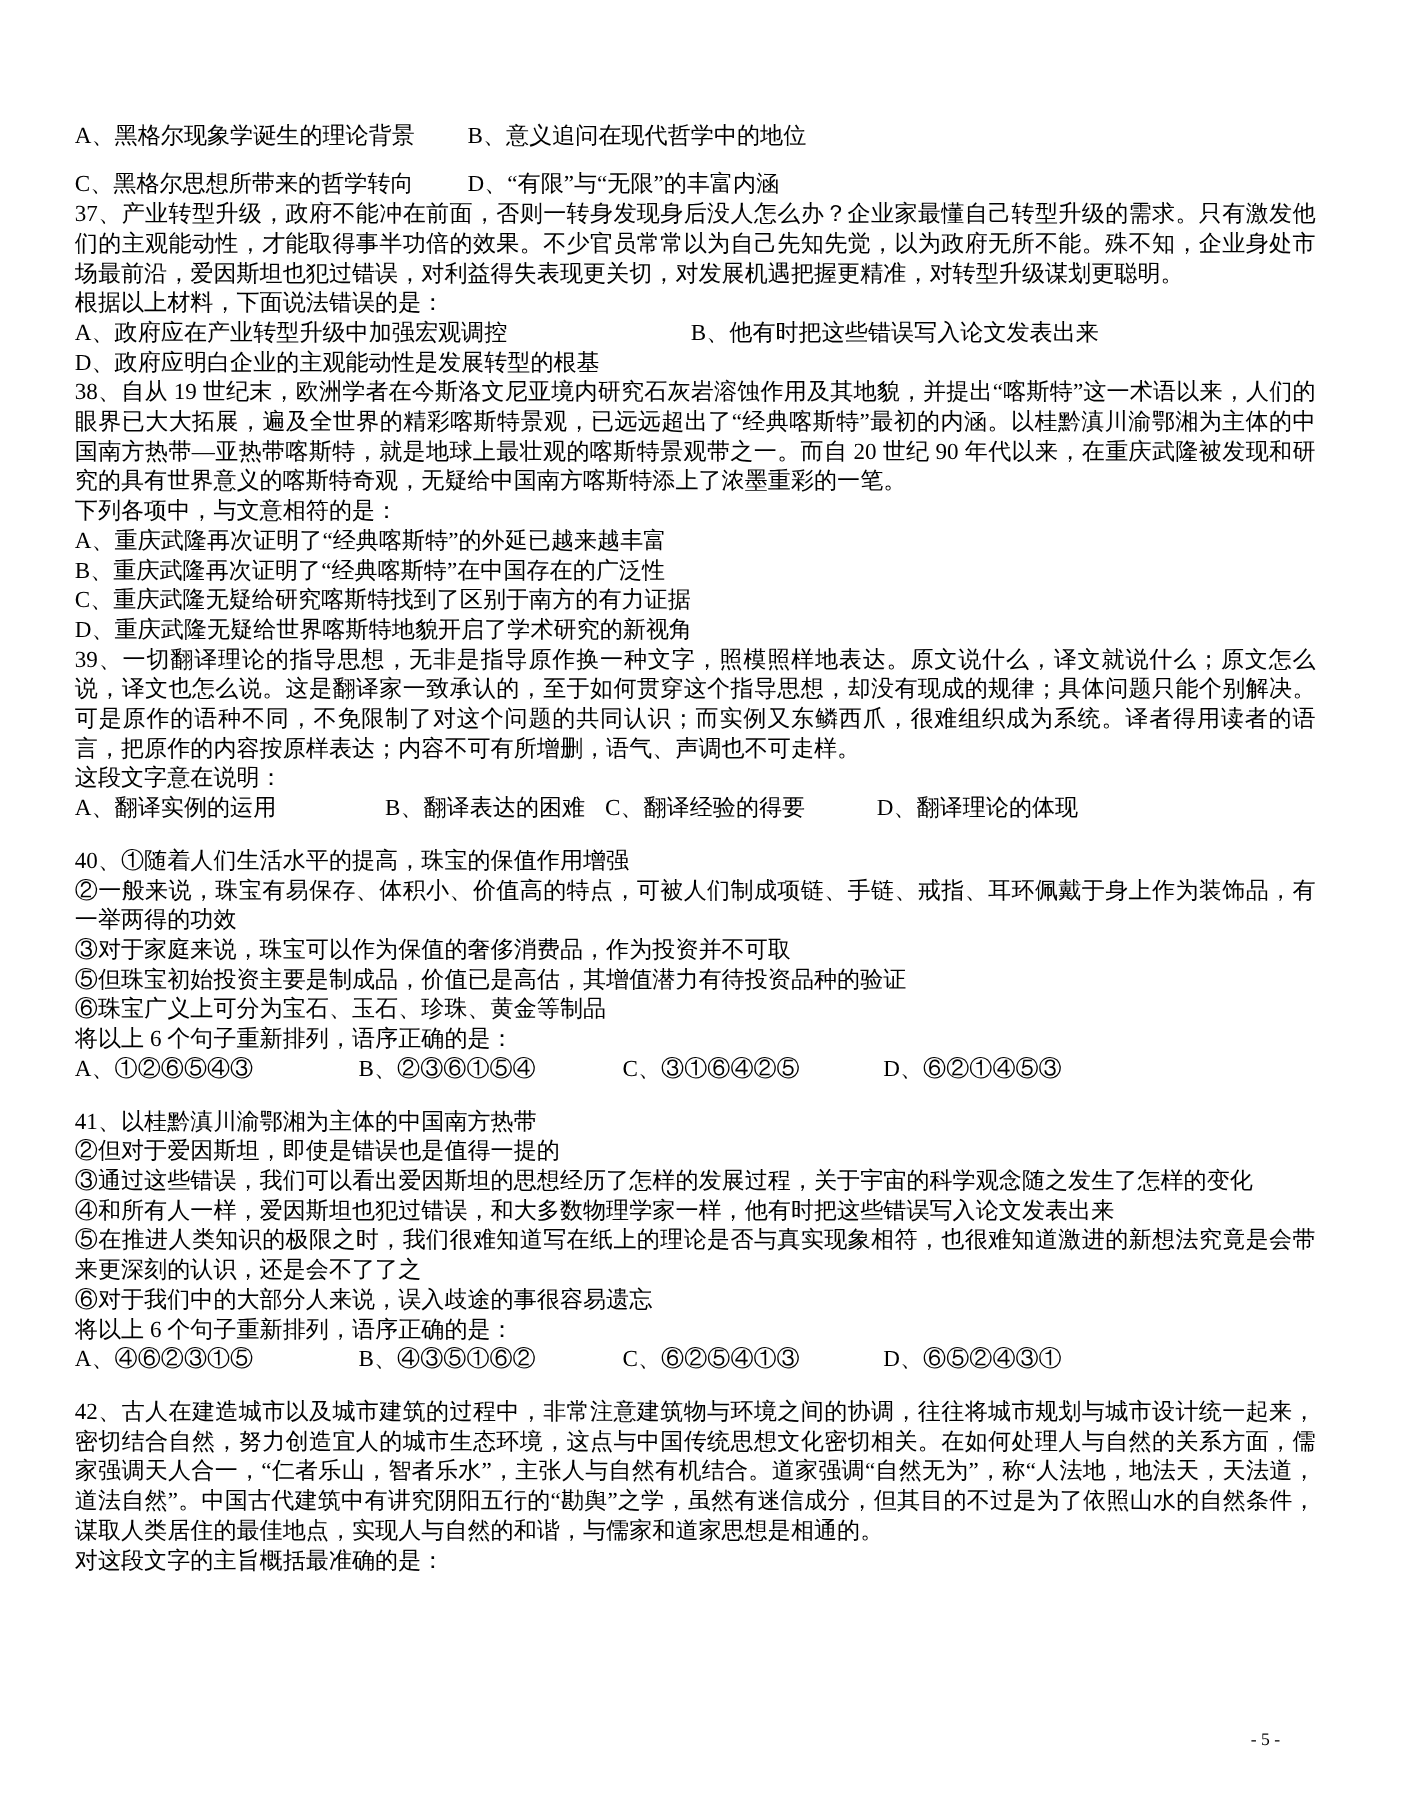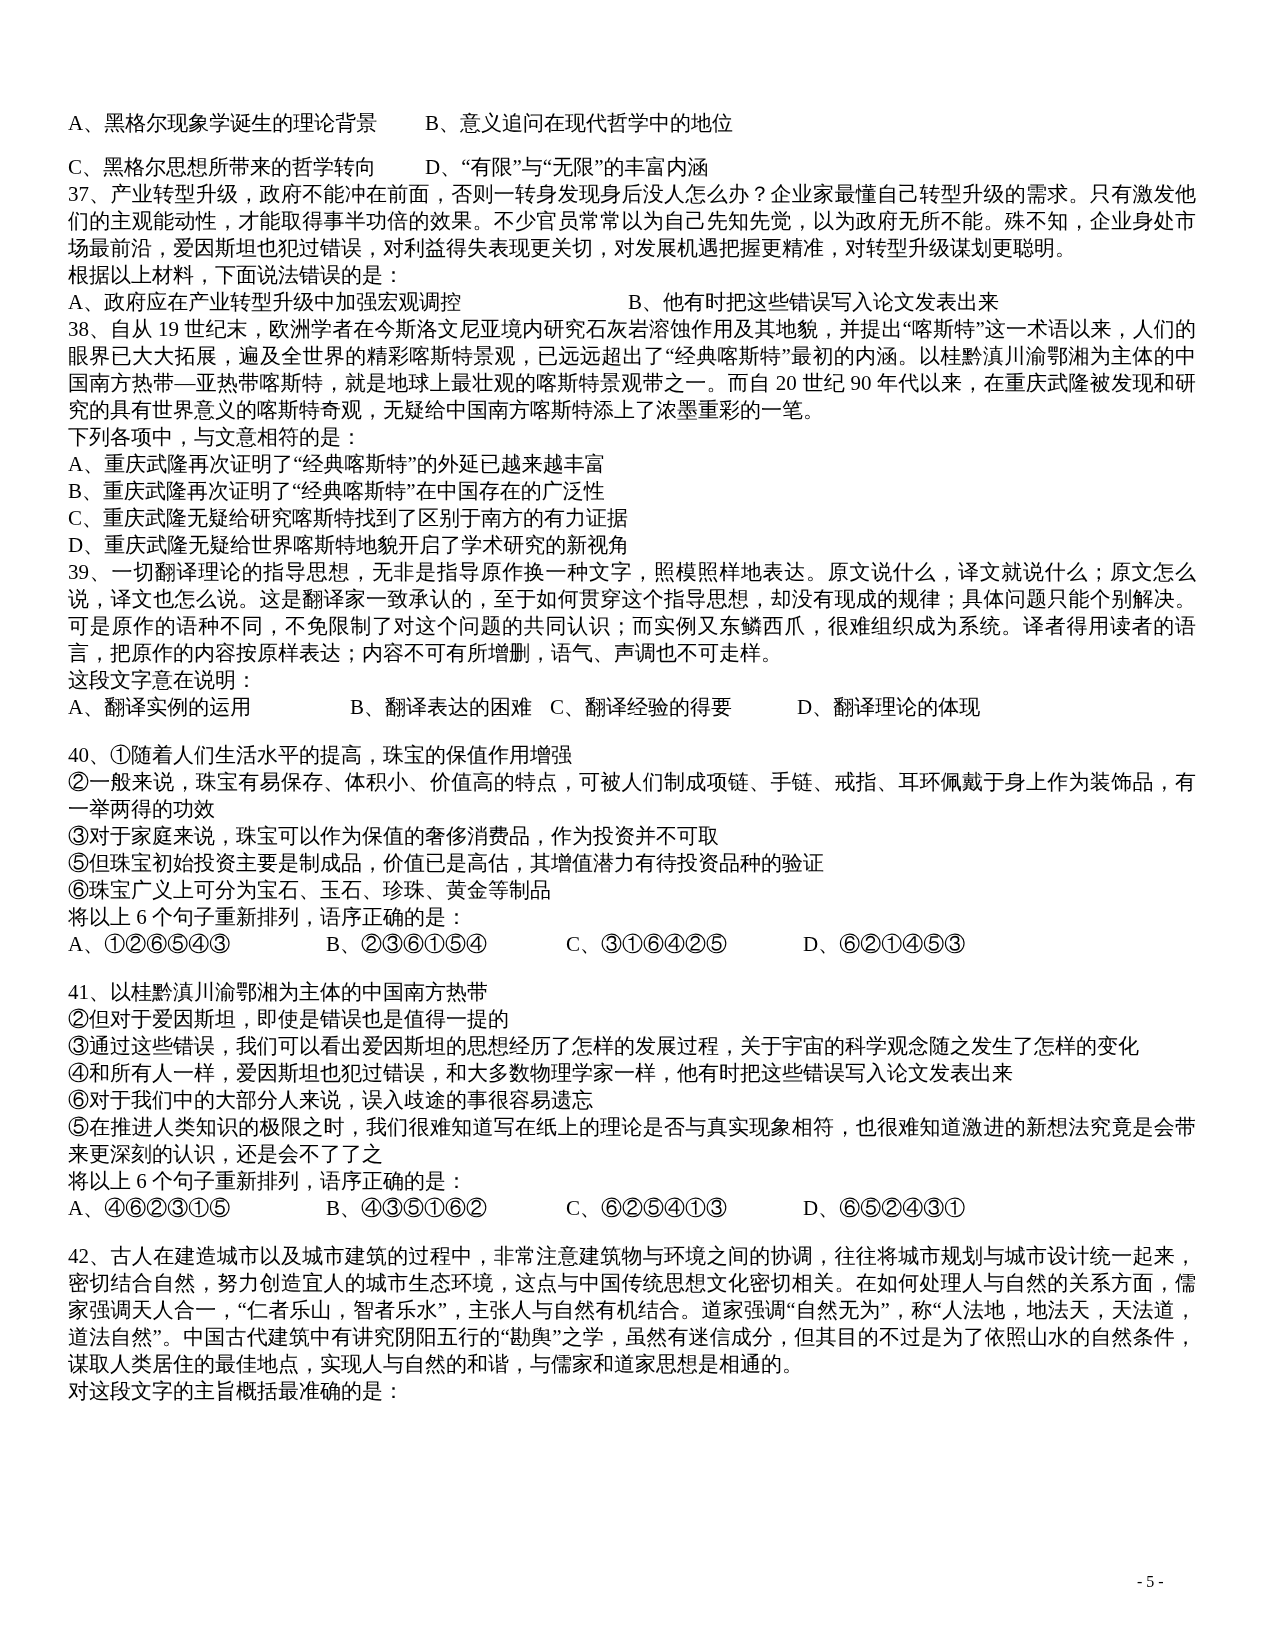--- a/index.html
+++ b/index.html
@@ -78,20 +78,21 @@
     <span class="cell">D、“有限”与“无限”的丰富内涵</span>
   </div>
 
   <p><span class="qnum">37、</span><span>产业转型升级，政府不能冲在前面，否则一转身发现身后没人怎么办？企业家最懂自己转型升级的需求。只有激发他们的主观能动性，才能取得事半功倍的效果。不少官员常常以为自己先知先觉，以为政府无所不能。殊不知，企业身处市场最前沿，爱因斯坦也犯过错误，对利益得失表现更关切，对发展机遇把握更精准，对转型升级谋划更聪明。</span></p>
   <p>根据以上材料，下面说法错误的是：</p>
   <div class="optrow">
     <span class="cell w560">A、政府应在产业转型升级中加强宏观调控</span>
     <span class="cell">B、他有时把这些错误写入论文发表出来</span>
   </div>
   <div class="optrow">
+    <span class="cell">D、政府应明白企业的主观能动性是发展转型的根基</span>
   </div>
 
   <p><span class="qnum">38、</span><span>自从 19 世纪末，欧洲学者在今斯洛文尼亚境内研究石灰岩溶蚀作用及其地貌，并提出“喀斯特”这一术语以来，人们的眼界已大大拓展，遍及全世界的精彩喀斯特景观，已远远超出了“经典喀斯特”最初的内涵。以桂黔滇川渝鄂湘为主体的中国南方热带—亚热带喀斯特，就是地球上最壮观的喀斯特景观带之一。而自 20 世纪 90 年代以来，在重庆武隆被发现和研究的具有世界意义的喀斯特奇观，无疑给中国南方喀斯特添上了浓墨重彩的一笔。</span></p>
   <p>下列各项中，与文意相符的是：</p>
   <p class="line">A、重庆武隆再次证明了“经典喀斯特”的外延已越来越丰富</p>
   <p class="line">B、重庆武隆再次证明了“经典喀斯特”在中国存在的广泛性</p>
   <p class="line">C、重庆武隆无疑给研究喀斯特找到了区别于南方的有力证据</p>
   <p class="line">D、重庆武隆无疑给世界喀斯特地貌开启了学术研究的新视角</p>
 
   <p><span class="qnum">39、</span><span>一切翻译理论的指导思想，无非是指导原作换一种文字，照模照样地表达。原文说什么，译文就说什么；原文怎么说，译文也怎么说。这是翻译家一致承认的，至于如何贯穿这个指导思想，却没有现成的规律；具体问题只能个别解决。可是原作的语种不同，不免限制了对这个问题的共同认识；而实例又东鳞西爪，很难组织成为系统。译者得用读者的语言，把原作的内容按原样表达；内容不可有所增删，语气、声调也不可走样。</span></p>
@@ -117,22 +118,22 @@
     <span class="cell w237">C、③①⑥④②⑤</span>
     <span class="cell">D、⑥②①④⑤③</span>
   </div>
 
   <div class="spacer"></div>
 
   <p><span class="qnum">41、</span><span>以桂黔滇川渝鄂湘为主体的中国南方热带</span></p>
   <p>②但对于爱因斯坦，即使是错误也是值得一提的</p>
   <p>③通过这些错误，我们可以看出爱因斯坦的思想经历了怎样的发展过程，关于宇宙的科学观念随之发生了怎样的变化</p>
   <p>④和所有人一样，爱因斯坦也犯过错误，和大多数物理学家一样，他有时把这些错误写入论文发表出来</p>
+  <p>⑤在推进人类知识的极限之时，我们很难知道写在纸上的理论是否与真实现象相符，也很难知道激进的新想法究竟是会带来更深刻的认识，还是会不了了之</p>
   <p>⑥对于我们中的大部分人来说，误入歧途的事很容易遗忘</p>
-  <p>⑤在推进人类知识的极限之时，我们很难知道写在纸上的理论是否与真实现象相符，也很难知道激进的新想法究竟是会带来更深刻的认识，还是会不了了之</p>
   <p>将以上 6 个句子重新排列，语序正确的是：</p>
   <div class="optrow">
     <span class="cell w258">A、④⑥②③①⑤</span>
     <span class="cell w240">B、④③⑤①⑥②</span>
     <span class="cell w237">C、⑥②⑤④①③</span>
     <span class="cell">D、⑥⑤②④③①</span>
   </div>
 
   <div class="spacer"></div>
 

